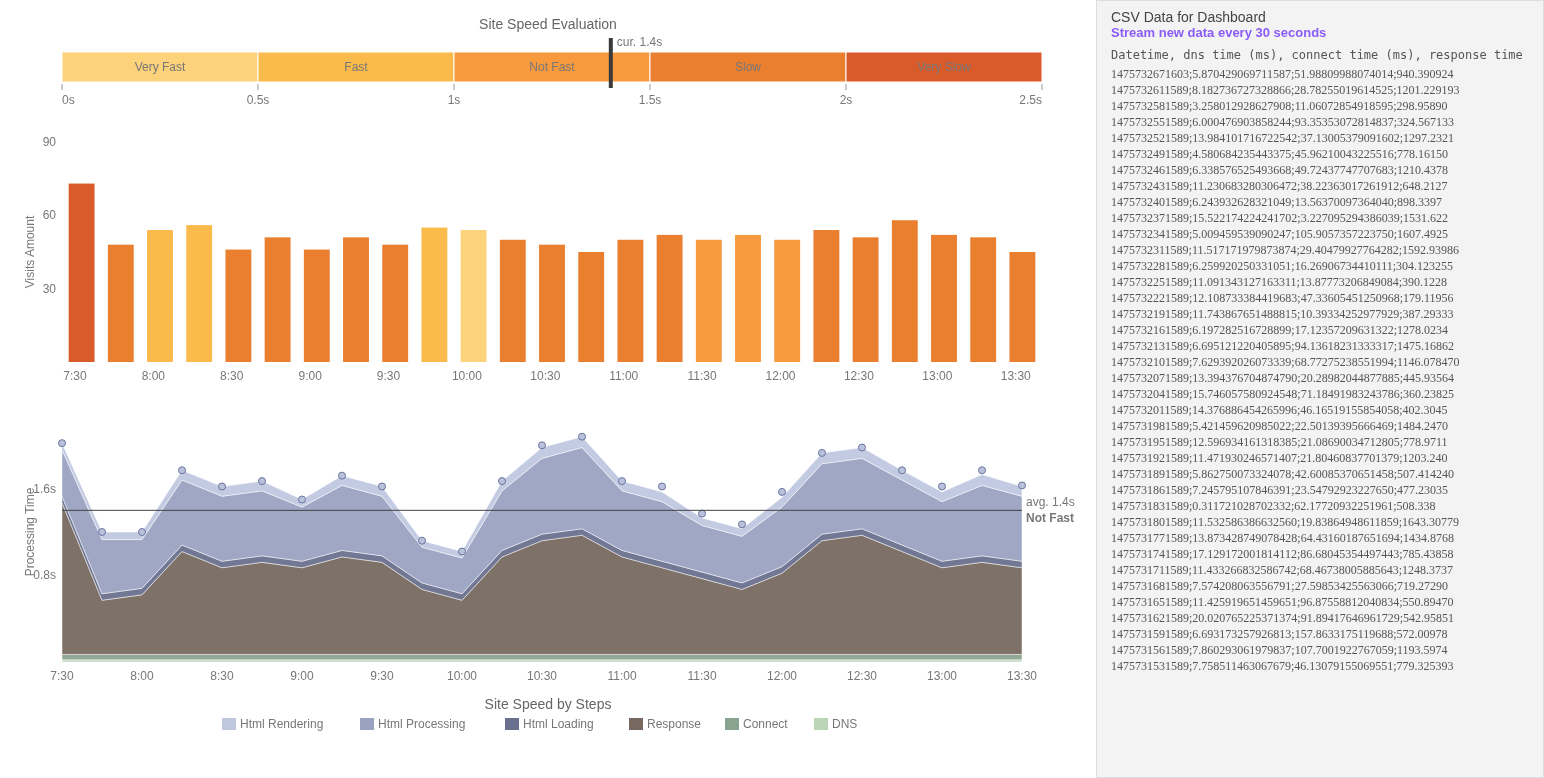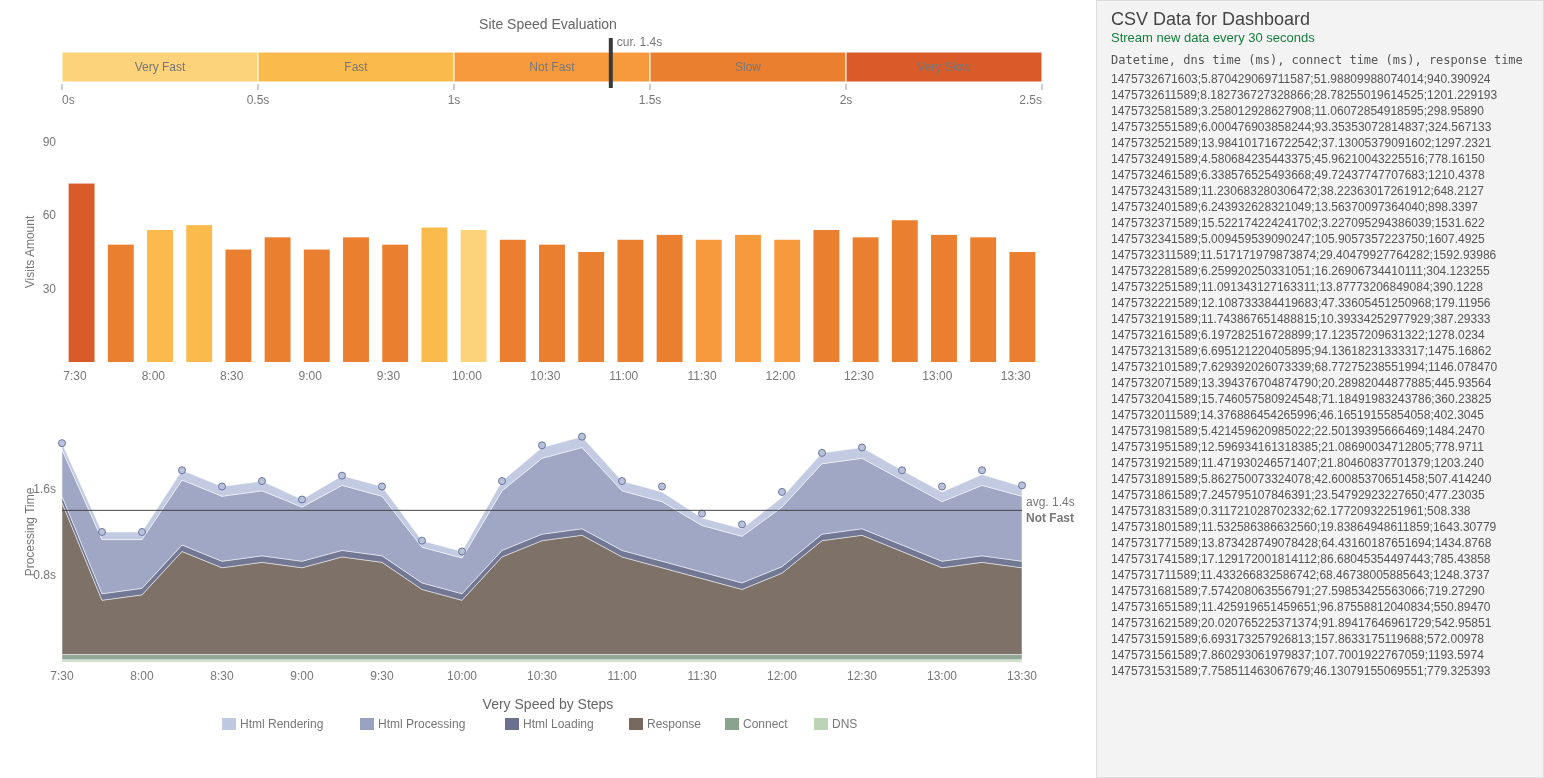--- a/index.html
+++ b/index.html
@@ -1,22 +1,22 @@
 <!DOCTYPE html>
 <html><head>
 <meta charset="utf-8">
 <style>
   html, body { margin:0; padding:0; font-family: Verdana, Arial, sans-serif; color:#555; background:#fff; }
   .wrap { display:flex; width:1544px; height:778px; }
   .left { flex:0 0 1096px; position:relative; }
   .right{ flex:0 0 448px; background:#f3f3f3; border:1px solid #ddd; box-sizing:border-box; overflow:hidden; }
-  .right h2{ margin:8px 14px 0; font-size:18px; font-weight:normal; color:#444; }
-  .right .sub{ margin:0 14px 8px; font-size:13px; color:#15803d; }
+  .right h2{ margin:8px 14px 0; font-size:14px; font-weight:normal; color:#444; }
+  .right .sub{ margin:0 14px 8px; font-size:13px; color:#8b5cf6;font-weight:bold; }
   .csvhead{ margin:0 14px 4px; font-family: monospace; font-size:12px; white-space:nowrap; overflow:hidden;}
-  .csv{ margin:0 0 16px 14px; font-family: Liberation Sans, sans-serif; font-size:12px; line-height:16px; white-space:pre; overflow-x:scroll; }
+  .csv{ margin:0 0 16px 14px; font-family: Liberation Serif, serif; font-size:12px; line-height:16px; white-space:pre; overflow-x:scroll; }
   .ctitle{ text-align:center; font-size:14px; color:#666; padding-top:16px;}
   .ctitle2{ text-align:center; font-size:14px; color:#666; padding-top:4px;}
   svg text{ font-family: Verdana, Arial, sans-serif; fill:#777; font-size:12px;}
   .hscroll{position:absolute;left:4px;right:4px;bottom:-2px;height:18px;overflow-x:scroll;}
   .hscroll .pad{width:2000px;height:1px;}
 </style>
 </head>
 <body>
 
 <div class="wrap">
@@ -139,21 +139,21 @@
         <text x="360" y="288" text-anchor="middle" font-size="11">9:30</text>
         <text x="440" y="288" text-anchor="middle" font-size="11">10:00</text>
         <text x="520" y="288" text-anchor="middle" font-size="11">10:30</text>
         <text x="600" y="288" text-anchor="middle" font-size="11">11:00</text>
         <text x="680" y="288" text-anchor="middle" font-size="11">11:30</text>
         <text x="760" y="288" text-anchor="middle" font-size="11">12:00</text>
         <text x="840" y="288" text-anchor="middle" font-size="11">12:30</text>
         <text x="920" y="288" text-anchor="middle" font-size="11">13:00</text>
         <text x="1000" y="288" text-anchor="middle" font-size="11">13:30</text>
       </svg>
-    <div class="ctitle2">Very Speed by Steps</div>
+    <div class="ctitle2">Site Speed by Steps</div>
     <svg id="svg-legend" width="1060" height="24" style="display:block;margin-left:22px;">
         <rect x="200" y="6" width="14" height="12" fill="#c0c8e0"></rect>
         <text x="218" y="16" font-size="12">Html Rendering</text>
         <rect x="338" y="6" width="14" height="12" fill="#9aa2c2"></rect>
         <text x="356" y="16" font-size="12">Html Processing</text>
         <rect x="483" y="6" width="14" height="12" fill="#6a708d"></rect>
         <text x="501" y="16" font-size="12">Html Loading</text>
         <rect x="607" y="6" width="14" height="12" fill="#77695f"></rect>
         <text x="625" y="16" font-size="12">Response</text>
         <rect x="703" y="6" width="14" height="12" fill="#8aa38f"></rect>

